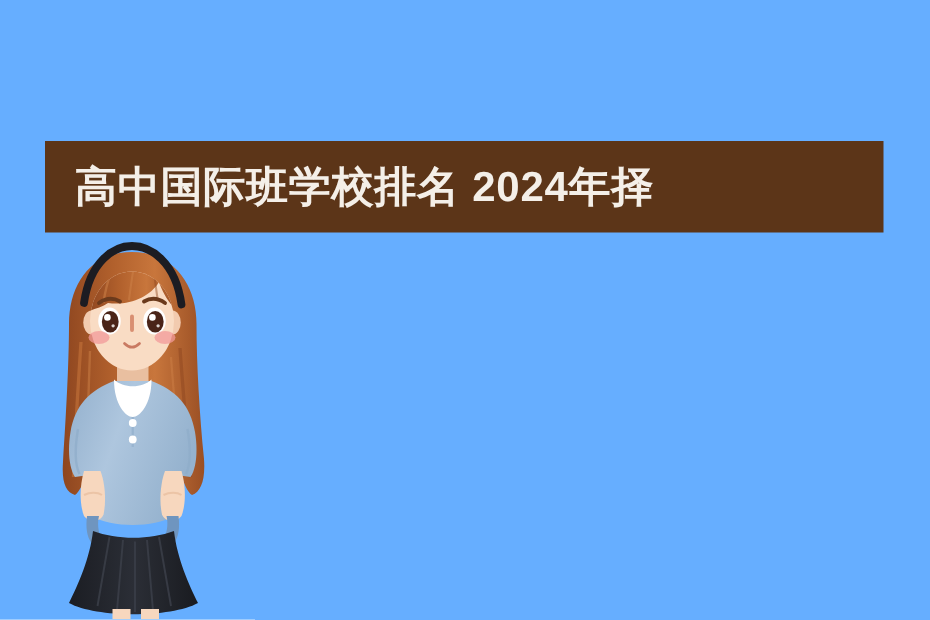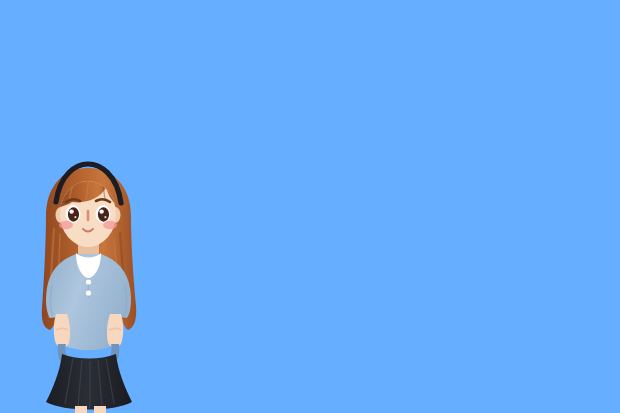--- a/index.html
+++ b/index.html
@@ -51,20 +51,23 @@
     width: 160px;
     height: 255px;
   }
   #girl svg { display: block; }
 </style>
 </head>
 <body>
 
 <div id="poster">
 
+  <div id="title-band">
+    <div id="title-text">高中国际班学校排名 2024年择</div>
+  </div>
 
   <div id="girl">
     <svg width="160" height="255" viewBox="0 0 160 255" xmlns="http://www.w3.org/2000/svg">
 
       <defs>
         <linearGradient id="hairGrad" x1="0" y1="0" x2="1" y2="0">
           <stop offset="0%" stop-color="#8e4620"></stop>
           <stop offset="35%" stop-color="#b1602c"></stop>
           <stop offset="65%" stop-color="#c8763c"></stop>
           <stop offset="100%" stop-color="#9a4f24"></stop>

